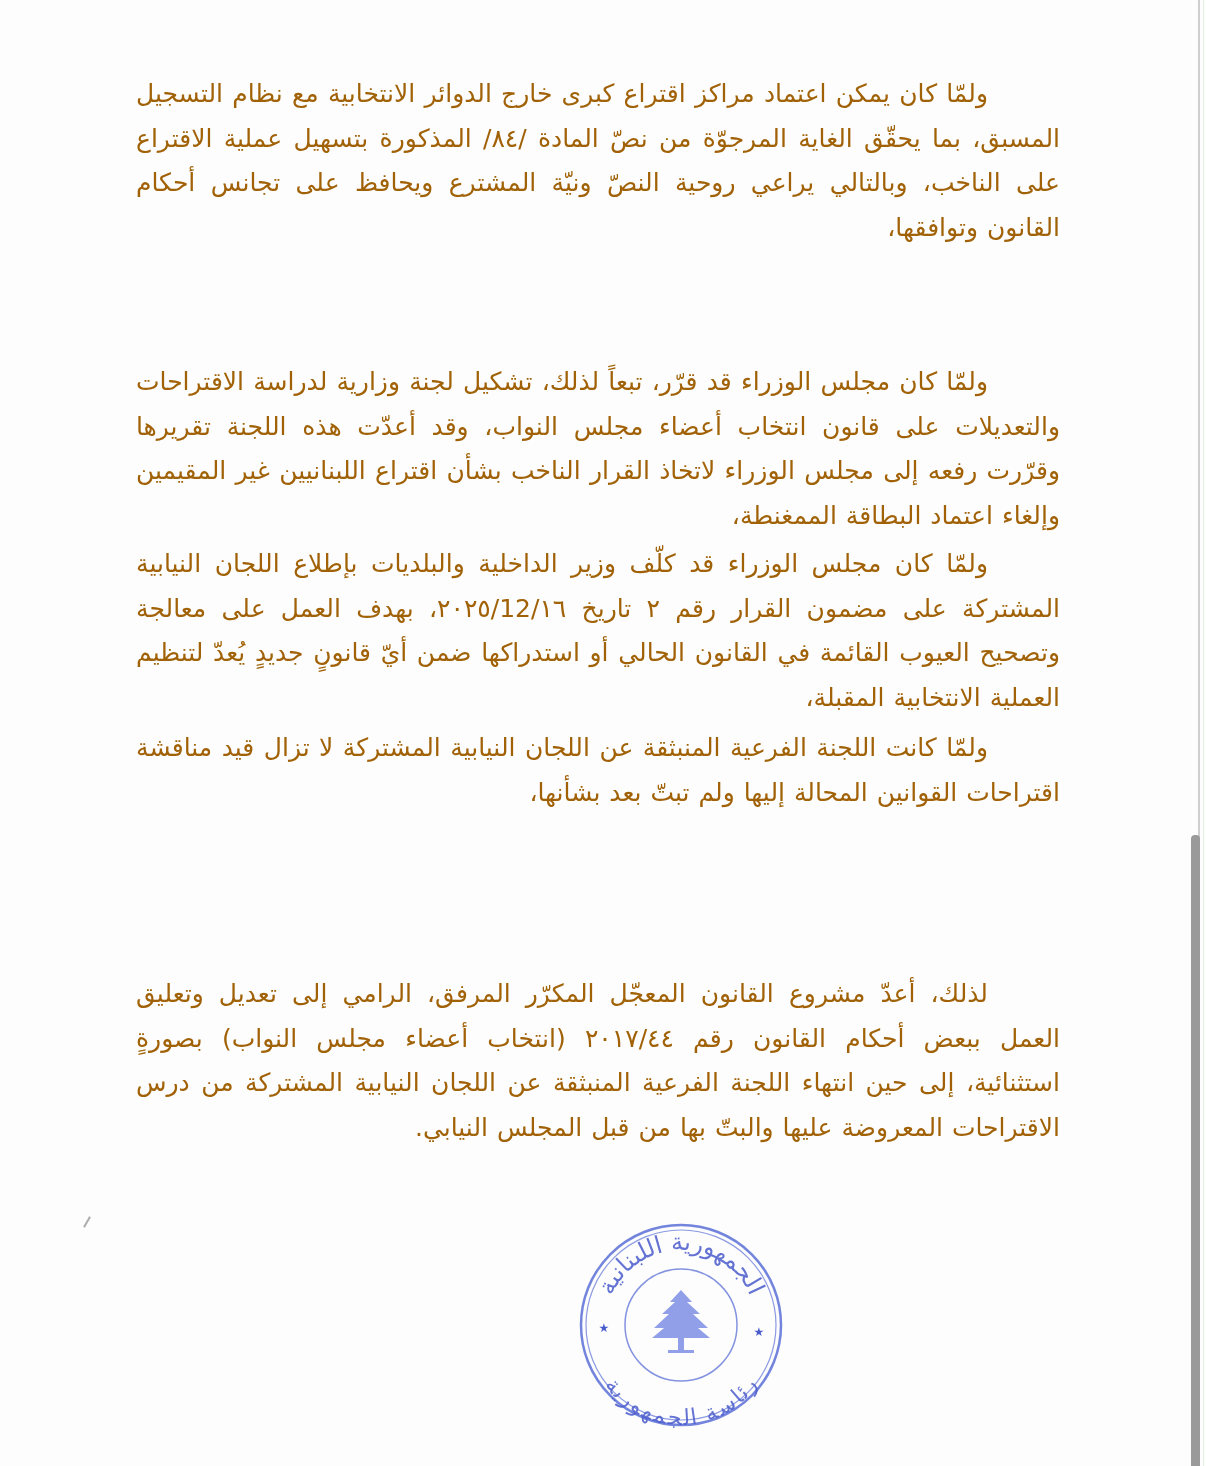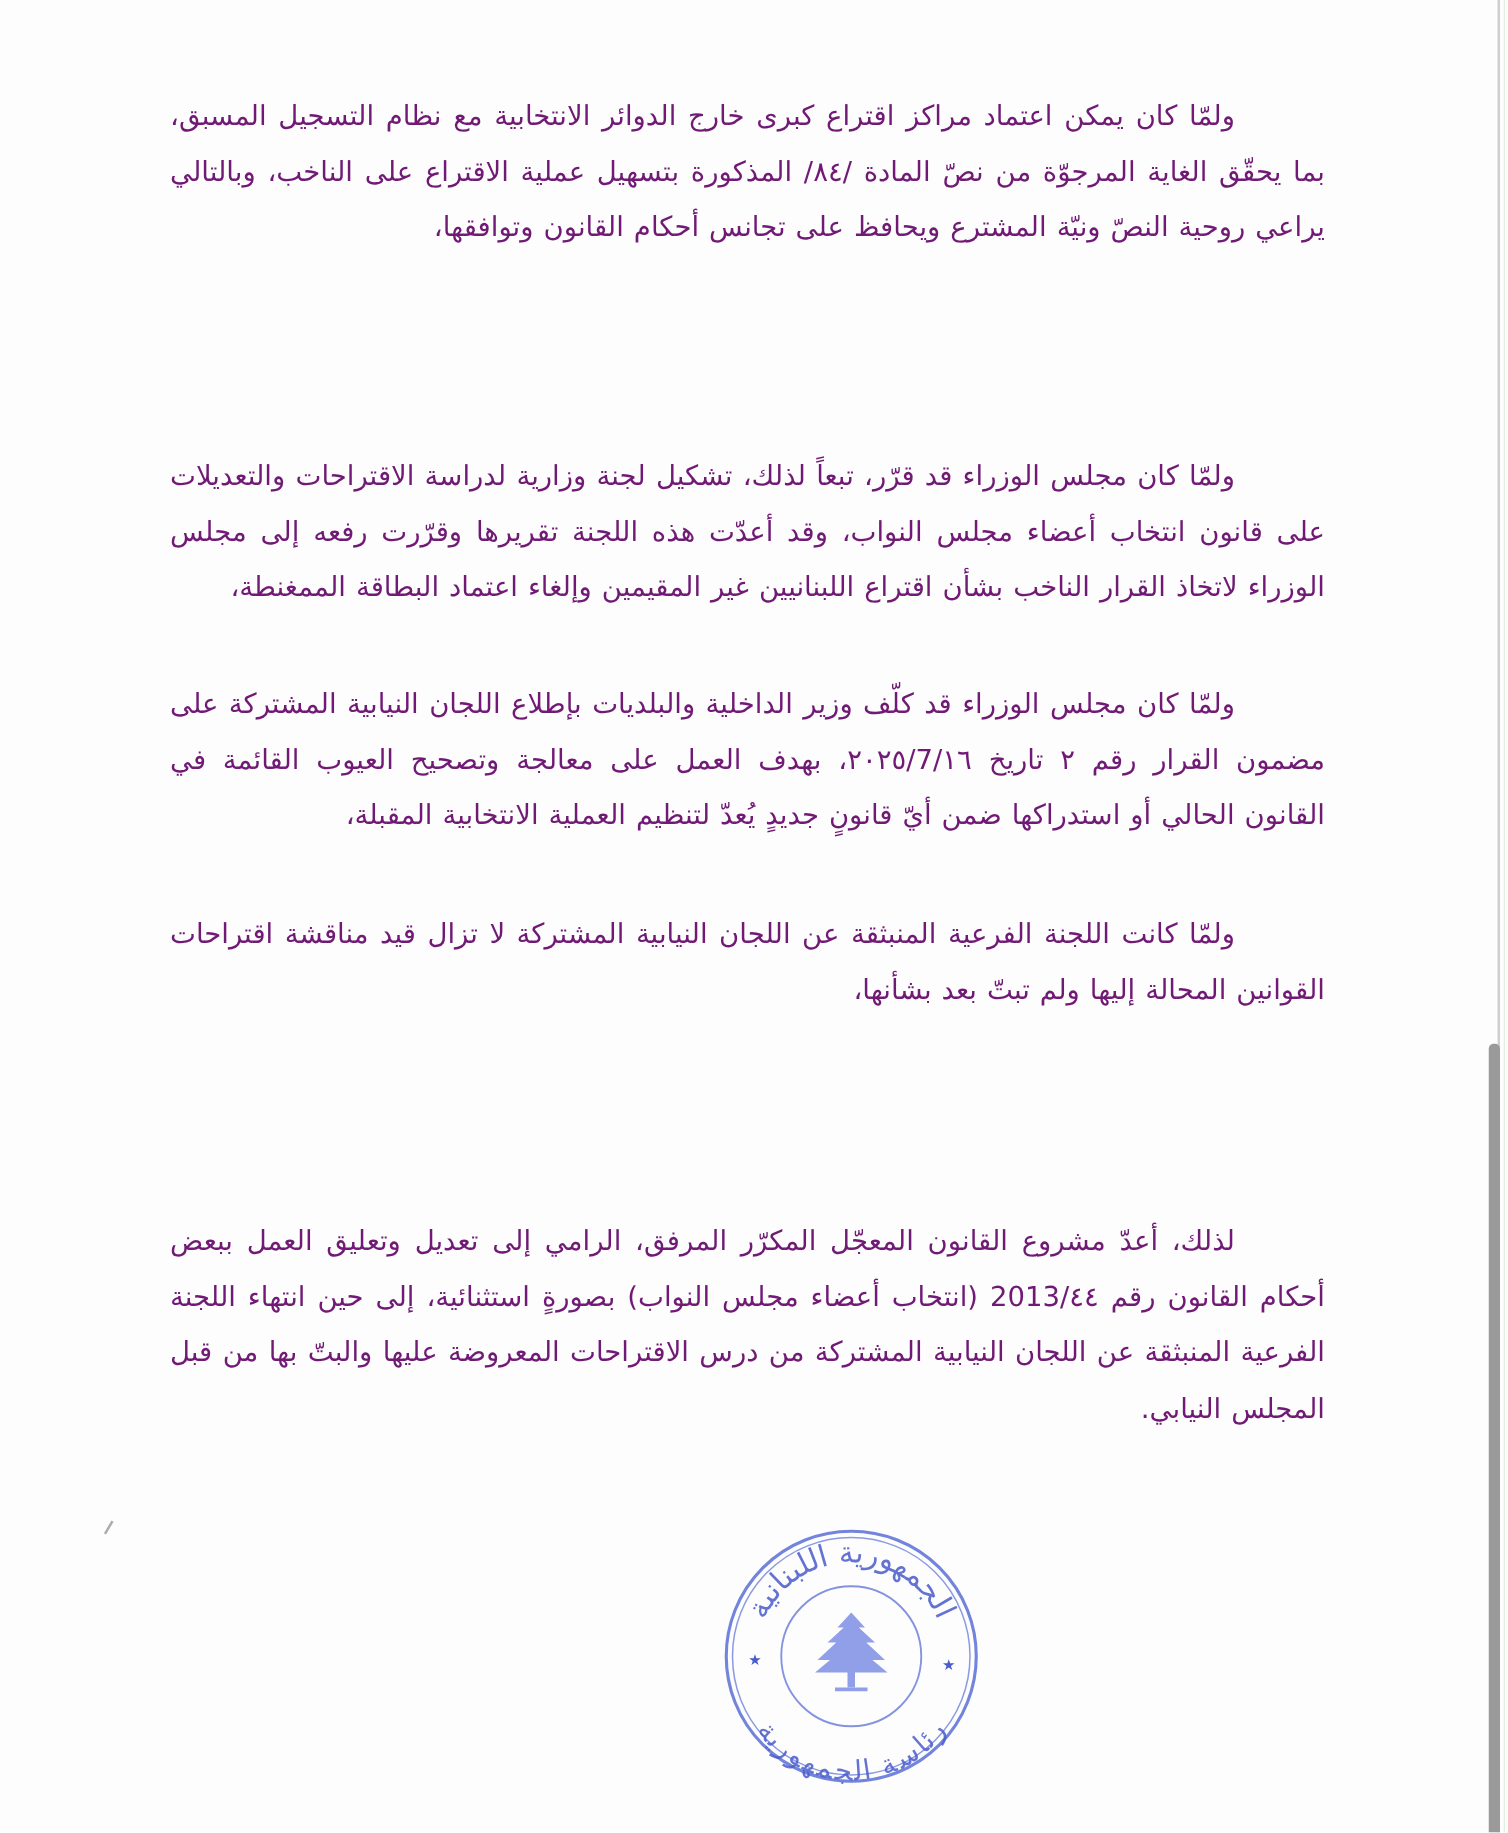--- a/index.html
+++ b/index.html
@@ -26,26 +26,26 @@
       position: absolute;
       left: 136px;
       top: 72px;
       width: 924px;
       direction: rtl;
       text-align: justify;
       text-align-last: right;
     }
     .para {
       margin: 0;
-      font-size: 22px;
+      font-size: 25px;
       line-height: 44.5px;
       text-indent: 72px;
       letter-spacing: 0;
       word-spacing: 1px;
-      color: #701a75;
+      color: #a16207;
     }
     .p1 { margin-bottom: 0px; }
     .p2 { position: absolute; top: 192px; left: 0; right: 0; }
     .p3 { position: absolute; top: 288px; left: 0; right: 0; }
     .p4 { position: absolute; top: 470px; left: 0; right: 0; }
     .p5 { position: absolute; top: 654px; left: 0; right: 0; }
     .p6 { position: absolute; top: 756px; left: 0; right: 0; }
     .p7 { position: absolute; top: 900px; left: 0; right: 0; }
 
     .stray-mark {
@@ -95,23 +95,23 @@
     }
   </style>
 </head>
 <body>
 
 <div class="page">
 
   <div class="doc-body">
     <p class="para p1">ولمّا كان يمكن اعتماد مراكز اقتراع كبرى خارج الدوائر الانتخابية مع نظام التسجيل المسبق، بما يحقّق الغاية المرجوّة من نصّ المادة /٨٤/ المذكورة بتسهيل عملية الاقتراع على الناخب، وبالتالي يراعي روحية النصّ ونيّة المشترع ويحافظ على تجانس أحكام القانون وتوافقها،</p>
     <p class="para p3">ولمّا كان مجلس الوزراء قد قرّر، تبعاً لذلك، تشكيل لجنة وزارية لدراسة الاقتراحات والتعديلات على قانون انتخاب أعضاء مجلس النواب، وقد أعدّت هذه اللجنة تقريرها وقرّرت رفعه إلى مجلس الوزراء لاتخاذ القرار الناخب بشأن اقتراع اللبنانيين غير المقيمين وإلغاء اعتماد البطاقة الممغنطة،</p>
-    <p class="para p4">ولمّا كان مجلس الوزراء قد كلّف وزير الداخلية والبلديات بإطلاع اللجان النيابية المشتركة على مضمون القرار رقم ٢ تاريخ ٢٠٢٥/7/١٦، بهدف العمل على معالجة وتصحيح العيوب القائمة في القانون الحالي أو استدراكها ضمن أيّ قانونٍ جديدٍ يُعدّ لتنظيم العملية الانتخابية المقبلة،</p>
+    <p class="para p4">ولمّا كان مجلس الوزراء قد كلّف وزير الداخلية والبلديات بإطلاع اللجان النيابية المشتركة على مضمون القرار رقم ٢ تاريخ ٢٠٢٥/12/١٦، بهدف العمل على معالجة وتصحيح العيوب القائمة في القانون الحالي أو استدراكها ضمن أيّ قانونٍ جديدٍ يُعدّ لتنظيم العملية الانتخابية المقبلة،</p>
     <p class="para p5">ولمّا كانت اللجنة الفرعية المنبثقة عن اللجان النيابية المشتركة لا تزال قيد مناقشة اقتراحات القوانين المحالة إليها ولم تبتّ بعد بشأنها،</p>
-    <p class="para p7">لذلك، أعدّ مشروع القانون المعجّل المكرّر المرفق، الرامي إلى تعديل وتعليق العمل ببعض أحكام القانون رقم 2013/٤٤ (انتخاب أعضاء مجلس النواب) بصورةٍ استثنائية، إلى حين انتهاء اللجنة الفرعية المنبثقة عن اللجان النيابية المشتركة من درس الاقتراحات المعروضة عليها والبتّ بها من قبل المجلس النيابي.</p>
+    <p class="para p7">لذلك، أعدّ مشروع القانون المعجّل المكرّر المرفق، الرامي إلى تعديل وتعليق العمل ببعض أحكام القانون رقم ٢٠١٧/٤٤ (انتخاب أعضاء مجلس النواب) بصورةٍ استثنائية، إلى حين انتهاء اللجنة الفرعية المنبثقة عن اللجان النيابية المشتركة من درس الاقتراحات المعروضة عليها والبتّ بها من قبل المجلس النيابي.</p>
   </div>
 
   <div class="stray-mark"></div>
 
   <div class="stamp">
     <svg viewBox="0 0 210 210" xmlns="http://www.w3.org/2000/svg">
       <defs>
         <path id="stampTopArc" d="M 30 105 A 75 75 0 0 1 180 105"></path>
         <path id="stampBottomArc" d="M 28 112 A 77 77 0 0 0 182 112"></path>
       </defs>

